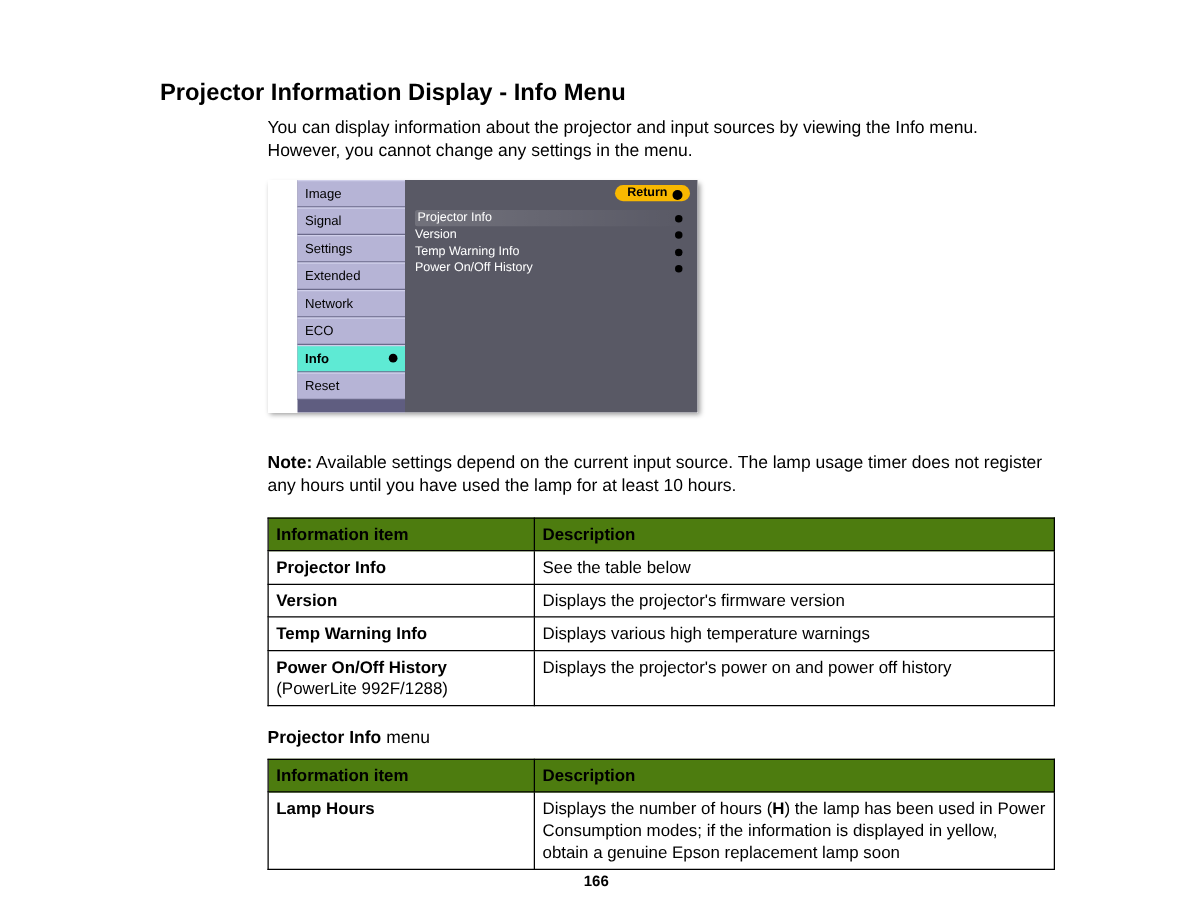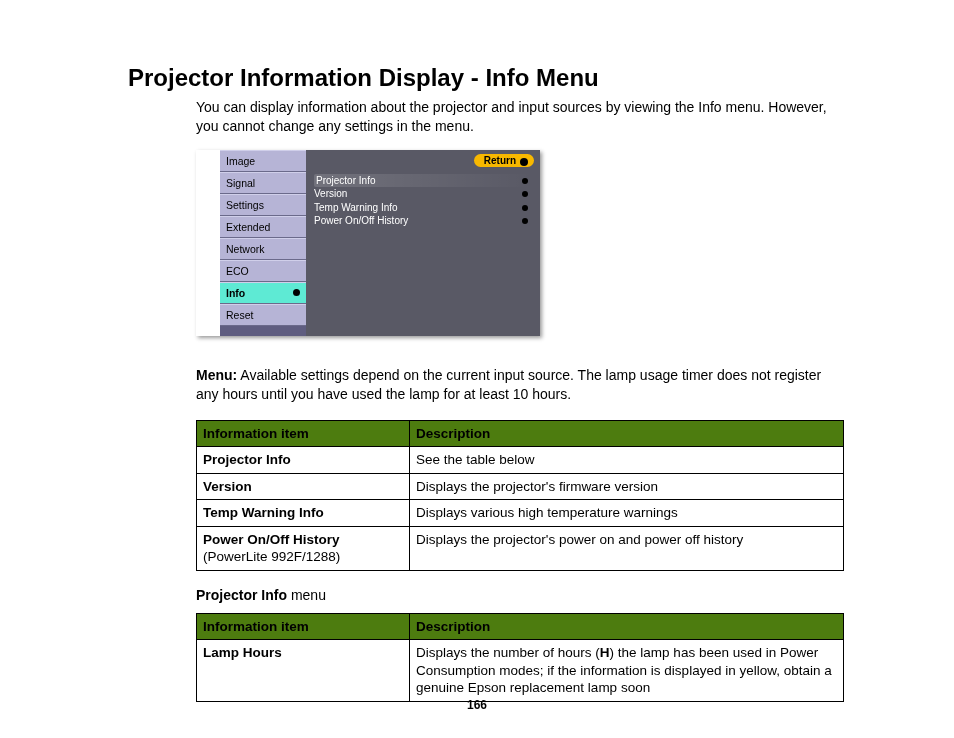--- a/index.html
+++ b/index.html
@@ -11,26 +11,26 @@
     background: #fff;
   }
   .page {
     width: 954px;
     height: 738px;
     position: relative;
     box-sizing: border-box;
     padding: 64px 110px 30px 128px;
   }
   h2.title {
-    font-size: 24px;
+    font-size: 19px;
     font-weight: bold;
     margin: 0 0 6px 0;
   }
   .body-indent {
-    margin-left: 68px;
+    margin-left: 86px;
   }
   p.intro {
     margin: 0 0 14px 0;
     line-height: 1.35;
   }
   
   .osd {
     width: 320px;
     height: 186px;
     display: flex;
@@ -206,21 +206,21 @@
             </div>
             <div class="osd-list-row">
               <span>Power On/Off History</span>
               <span class="osd-caret"></span>
             </div>
           </div>
       </div>
     </div>
 
     <p class="note">
-      <b>Menu:</b><span> Available settings depend on the current input source. The lamp usage timer does not register any hours until you have used the lamp for at least 10 hours.</span>
+      <b>Note:</b><span> Available settings depend on the current input source. The lamp usage timer does not register any hours until you have used the lamp for at least 10 hours.</span>
     </p>
 
     <table class="info">
       <thead>
         <tr>
           <th>Information item</th>
           <th>Description</th>
         </tr>
       </thead>
       <tbody id="t1-body">

